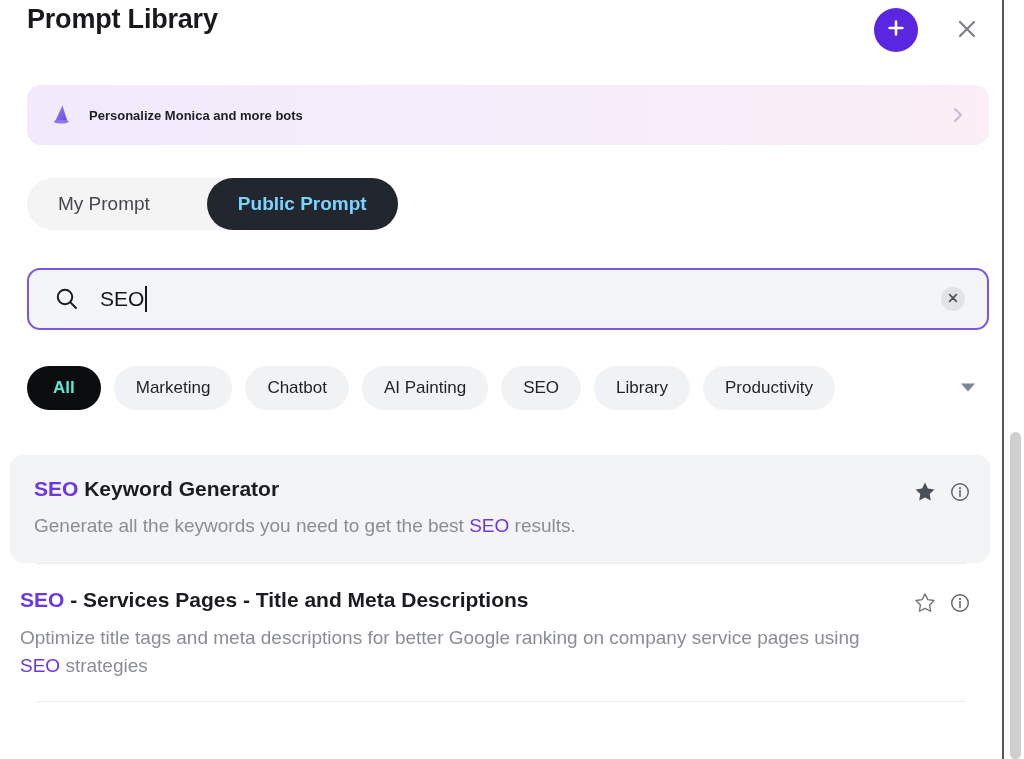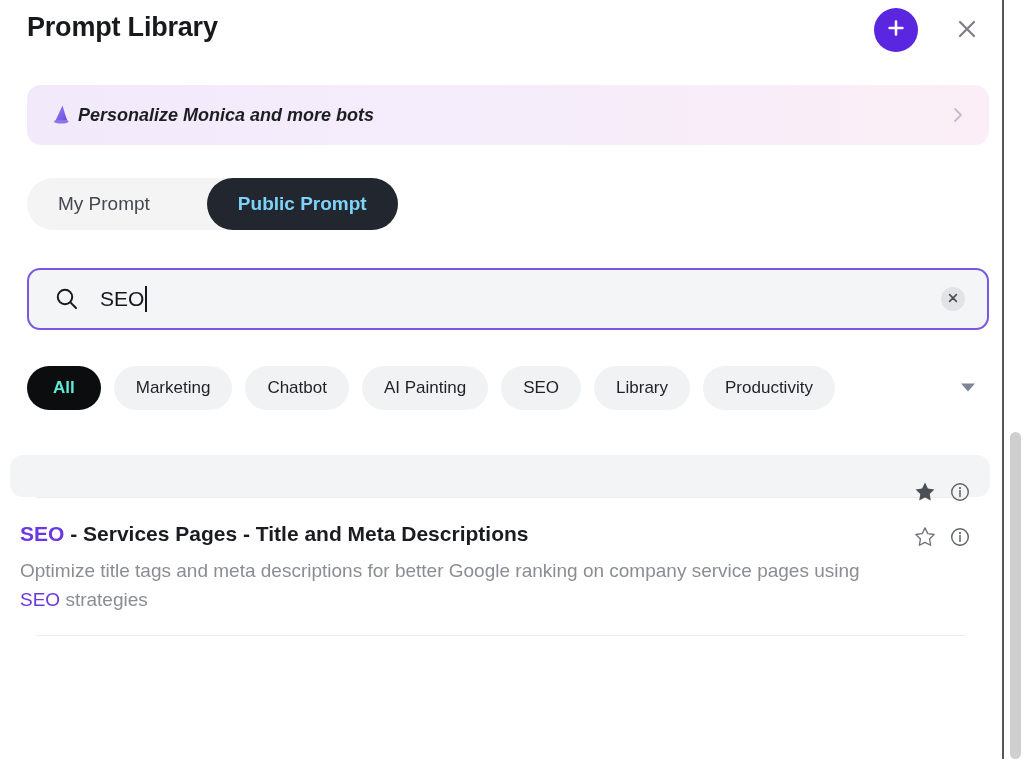--- a/index.html
+++ b/index.html
@@ -31,21 +31,21 @@
 
   
   .header {
     position: absolute;
     left: 0; top: 0;
     width: 1002px;
     height: 66px;
   }
   .page-title {
     position: absolute;
-    left: 27px; top: 12px;
+    left: 27px; top: 4px;
     font-size: 27px;
     font-weight: bold;
     color: #18191c;
     letter-spacing: -0.2px;
   }
   .add-button {
     position: absolute;
     left: 874px; top: 8px;
     width: 44px; height: 44px;
     border-radius: 50%;
@@ -78,24 +78,24 @@
     cursor: pointer;
   }
   .promo-icon {
     width: 34px;
     margin-left: 17px;
     display: flex;
     align-items: center;
     justify-content: center;
   }
   .promo-label {
-    font-size: 18px;
+    margin-left: 11px;
+    font-size: 13px;
     font-weight: 600;
     color: #1d1e22;
-    font-style: italic;
   }
   .promo-chevron {
     position: absolute;
     right: 22px; top: 50%;
     transform: translateY(-50%);
     display: flex;
   }
 
   
   .segmented {
@@ -360,20 +360,24 @@
           <svg width="18" height="12" viewBox="0 0 18 12">
             <path d="M2 2.5h14L9 10.5 2 2.5z" fill="#7d8596"></path>
           </svg>
         </span>
       </span>
     </div>
 
     <div class="results">
 
       <div class="result-item highlight">
+        <div class="result-inner">
+          <div class="result-title"><span class="hl">SEO</span><span> Keyword Generator</span></div>
+          <div class="result-desc"><span>Generate all the keywords you need to get the best </span><span class="hl">SEO</span><span> results.</span></div>
+        </div>
         <div class="result-actions">
           <span class="icon-btn">
             <svg width="22" height="22" viewBox="0 0 22 22">
               <path d="M11 1.6l2.9 5.9 6.5.95-4.7 4.6 1.1 6.5L11 16.5l-5.8 3.05 1.1-6.5-4.7-4.6 6.5-.95z" fill="#4b4f58"></path>
             </svg>
           </span>
           <span class="icon-btn">
             <svg width="20" height="20" viewBox="0 0 20 20">
               <circle cx="10" cy="10" r="8.3" fill="none" stroke="#5d6068" stroke-width="1.4"></circle>
               <circle cx="10" cy="6.1" r="1.05" fill="#5d6068"></circle>

